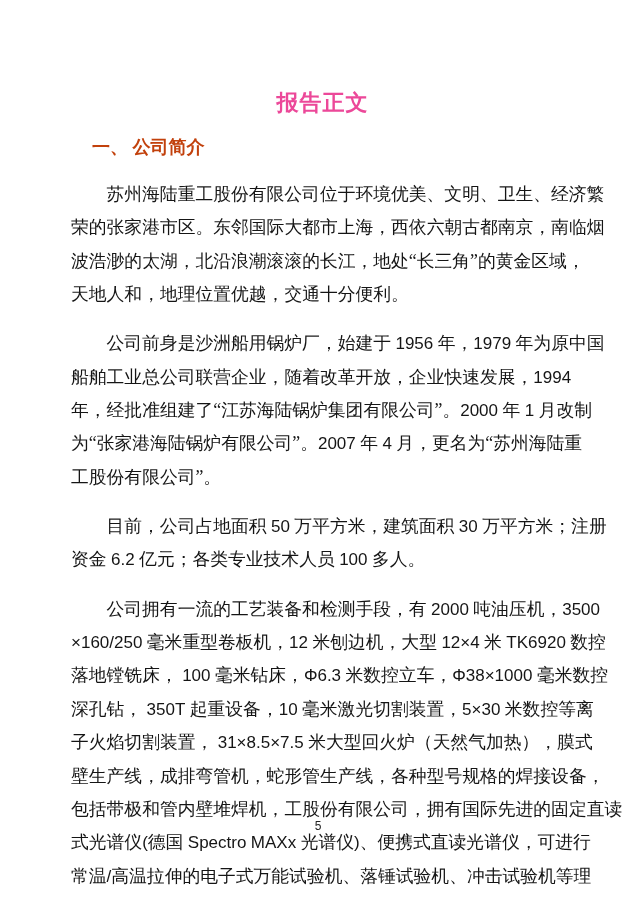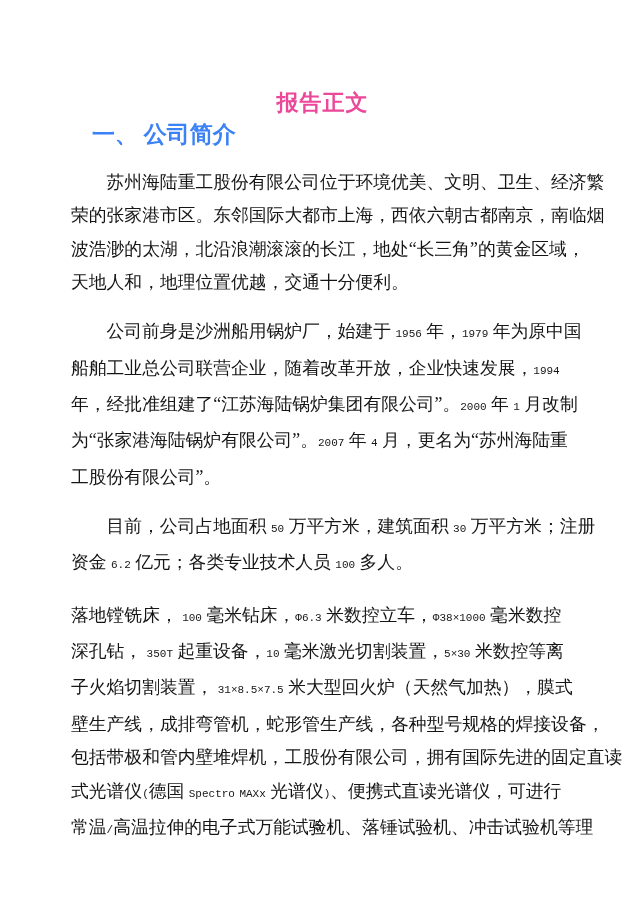--- a/index.html
+++ b/index.html
@@ -21,41 +21,42 @@
   .doc-title {
     padding-top: 86px;
     text-align: center;
     font-size: 22px;
     line-height: 34px;
     font-weight: bold;
     letter-spacing: 1px;
     color: #ec4899;
   }
   .section-heading {
+    margin-top: 12px;
     padding-left: 37px;
-    font-size: 23px;
+    font-size: 18px;
     line-height: 30px;
     font-weight: bold;
-    color: #3b82f6;
+    color: #c2410c;
   }
   .doc-body {
     margin-top: 2px;
     font-size: 17.8px;
     line-height: 33.35px;
     color: #151515;
   }
   .para { margin: 16px; }
   .line {
     white-space: nowrap;
     overflow: visible;
   }
   .line.first { text-indent: 35.5px; }
   .latin {
-    font-family: Liberation Mono, monospace;
-    font-size: 11px;
+    font-family: Liberation Sans, sans-serif;
+    font-size: 17px;
   }
   .page-footer {
     position: absolute;
     left: 0; right: 0;
     top: 819px;
     text-align: center;
     font-size: 12px;
     font-family: "Liberation Sans", "DejaVu Sans", sans-serif;
     color: #222222;
   }
@@ -79,20 +80,22 @@
           <div class="line">船舶工业总公司联营企业，随着改革开放，企业快速发展，<span class="latin">1994</span></div>
           <div class="line">年，经批准组建了“江苏海陆锅炉集团有限公司”。<span class="latin">2000</span> 年 <span class="latin">1</span> 月改制</div>
           <div class="line">为“张家港海陆锅炉有限公司”。<span class="latin">2007</span> 年 <span class="latin">4</span> 月，更名为“苏州海陆重</div>
           <div class="line">工股份有限公司”。</div>
         </div>
         <div class="para">
           <div class="line first">目前，公司占地面积 <span class="latin">50</span> 万平方米，建筑面积 <span class="latin">30</span> 万平方米；注册</div>
           <div class="line">资金 <span class="latin">6.2</span> 亿元；各类专业技术人员 <span class="latin">100</span> 多人。</div>
         </div>
         <div class="para">
+          <div class="line first">公司拥有一流的工艺装备和检测手段，有 <span class="latin">2000</span> 吨油压机，<span class="latin">3500</span></div>
+          <div class="line"><span class="latin">×160/250</span> 毫米重型卷板机，<span class="latin">12</span> 米刨边机，大型 <span class="latin">12×4</span> 米 <span class="latin">TK6920</span> 数控</div>
           <div class="line">落地镗铣床， <span class="latin">100</span> 毫米钻床，<span class="latin">Φ6.3</span> 米数控立车，<span class="latin">Φ38×1000</span> 毫米数控</div>
           <div class="line">深孔钻， <span class="latin">350T</span> 起重设备，<span class="latin">10</span> 毫米激光切割装置，<span class="latin">5×30</span> 米数控等离</div>
           <div class="line">子火焰切割装置， <span class="latin">31×8.5×7.5</span> 米大型回火炉（天然气加热），膜式</div>
           <div class="line">壁生产线，成排弯管机，蛇形管生产线，各种型号规格的焊接设备，</div>
           <div class="line">包括带极和管内壁堆焊机，工股份有限公司，拥有国际先进的固定直读</div>
           <div class="line">式光谱仪<span class="latin">(</span>德国 <span class="latin">Spectro</span>   <span class="latin">MAXx</span> 光谱仪<span class="latin">)</span>、便携式直读光谱仪，可进行</div>
           <div class="line">常温<span class="latin">/</span>高温拉伸的电子式万能试验机、落锤试验机、冲击试验机等理</div>
         </div>
       </div>
   </div>

